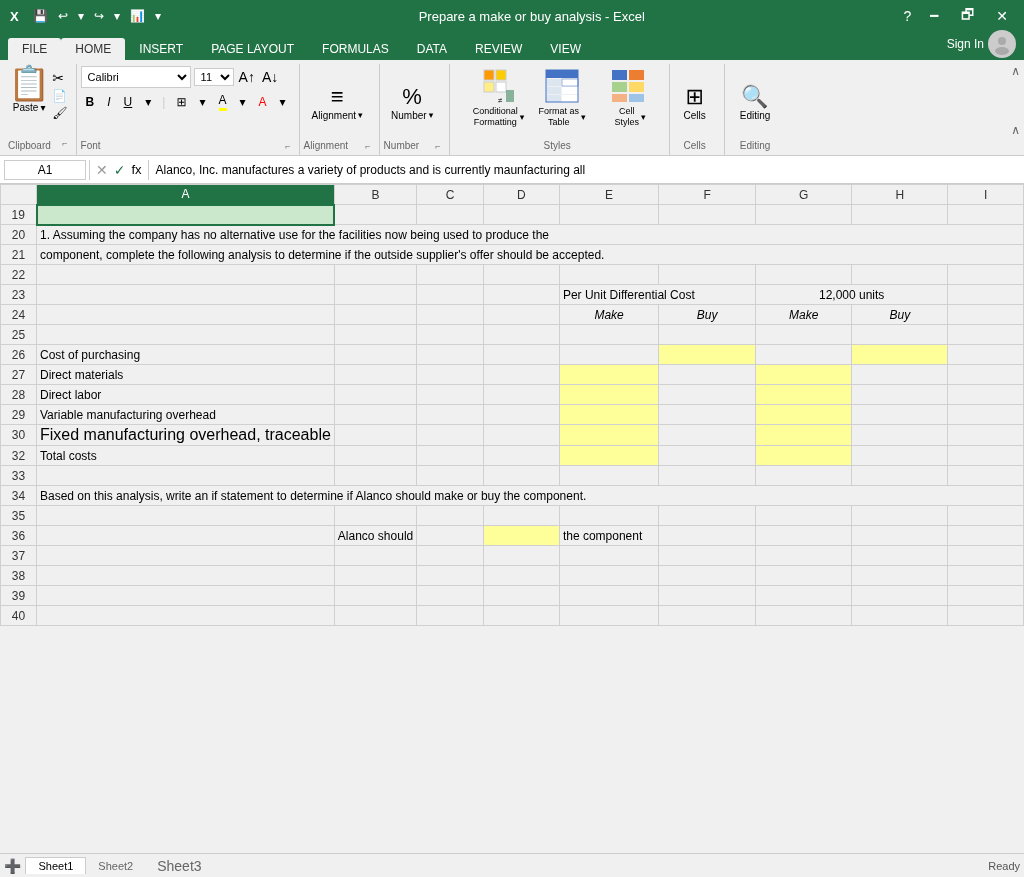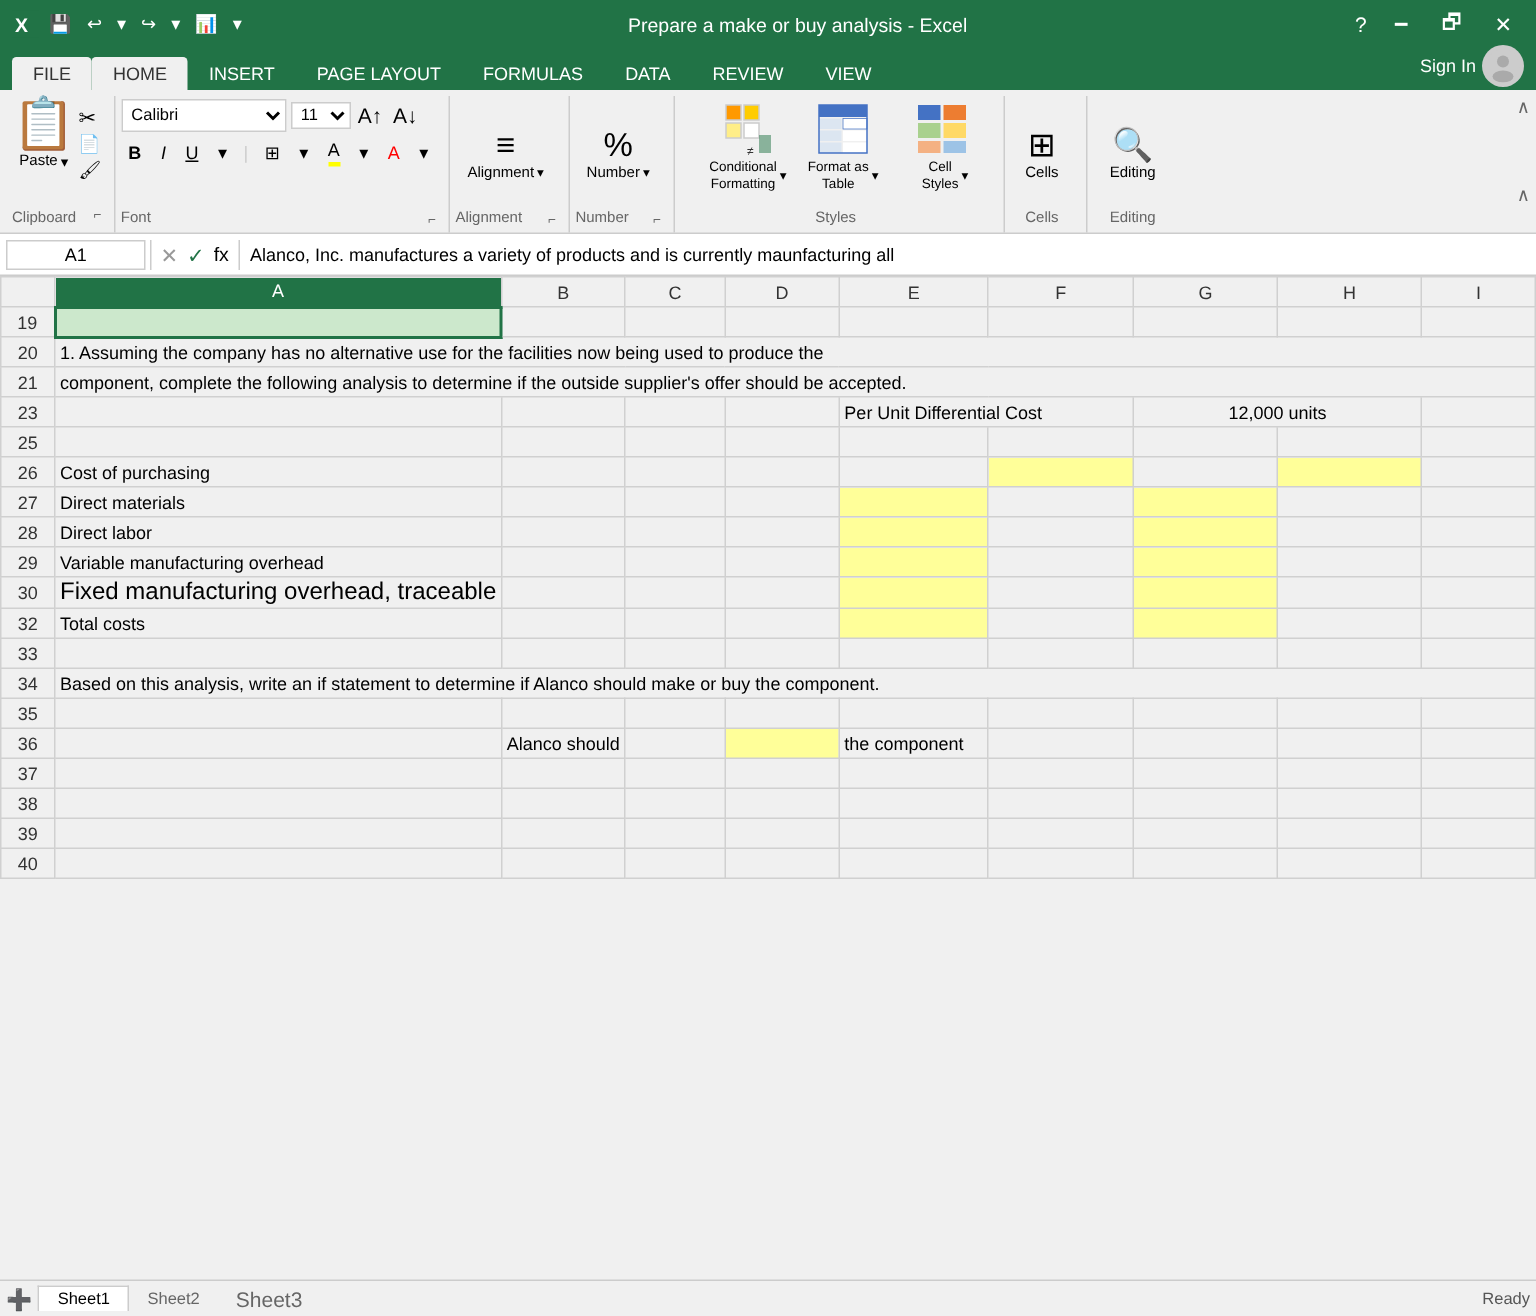--- a/index.html
+++ b/index.html
@@ -362,21 +362,21 @@
         <span style="font-size:10px;">Editing</span>
       </div>
     </div>
     <span class="ribbon-group-label">Editing</span>
   </div>
 
   <span style="position:absolute;right:4px;top:4px;font-size:12px;color:#666;cursor:pointer;">∧</span>
 </div>
 
 <div class="formula-bar">
-  <input class="name-box" value="A1" readonly="" style="background: white; border: 1px solid rgb(204, 204, 204); padding: 2px 18px; font-size: 12px; text-align: center; width: 93px;">
+  <input class="name-box" value="A1" readonly="" style="background: white; border: 1px solid rgb(204, 204, 204); padding: 2px 18px; font-size: 12px; text-align: center; width: 82px;">
   <span style="width:1px;background:#ccc;height:20px;margin:0 3px;display:inline-block;"></span>
   <span style="color:#999;font-size:14px;cursor:pointer;padding:0 3px;">✕</span>
   <span style="color:#217346;font-size:14px;cursor:pointer;padding:0 3px;">✓</span>
   <span style="font-size:13px;cursor:pointer;padding:0 3px;">fx</span>
   <span style="width:1px;background:#ccc;height:20px;margin:0 3px;display:inline-block;"></span>
   <span style="flex:1;font-size:12px;padding:0 4px;overflow:hidden;text-overflow:ellipsis;white-space:nowrap;">Alanco, Inc. manufactures a variety of products and is currently maunfacturing all</span>
 </div>
 
 <div style="display:flex;flex-direction:column;height:calc(877px - 32px - 28px - 96px - 28px - 24px);overflow:hidden;">
   <div class="grid-wrapper">
@@ -425,32 +425,56 @@
         <tr>
           <td class="row-num">20</td>
           <td colspan="9" style="font-size:12px;">1. Assuming the company has no alternative use for the facilities now being used to produce the</td>
         </tr>
 
         <tr>
           <td class="row-num">21</td>
           <td colspan="9" style="font-size:12px;">component, complete the following analysis to determine if the outside supplier's offer should be accepted.</td>
         </tr>
 
+        <tr>
+          <td class="row-num">22</td>
+          <td></td>
+          <td></td>
+          <td></td>
+          <td></td>
+          <td></td>
+          <td></td>
+          <td></td>
+          <td></td>
+          <td></td>
+        </tr>
 
         <tr>
           <td class="row-num">23</td>
           <td></td>
           <td></td>
           <td></td>
           <td></td>
           <td colspan="2" style="text-align:left;font-size:12px;">Per Unit Differential Cost</td>
           <td colspan="2" style="text-align:center;font-size:12px;">12,000 units</td>
           <td></td>
         </tr>
 
+        <tr>
+          <td class="row-num">24</td>
+          <td></td>
+          <td></td>
+          <td></td>
+          <td></td>
+          <td style="text-align:center;font-style:italic;font-size:12px;">Make</td>
+          <td style="text-align:center;font-style:italic;font-size:12px;">Buy</td>
+          <td style="text-align:center;font-style:italic;font-size:12px;">Make</td>
+          <td style="text-align:center;font-style:italic;font-size:12px;">Buy</td>
+          <td></td>
+        </tr>
 
         <tr>
           <td class="row-num">25</td>
           <td></td>
           <td></td>
           <td></td>
           <td></td>
           <td></td>
           <td></td>
           <td></td>

